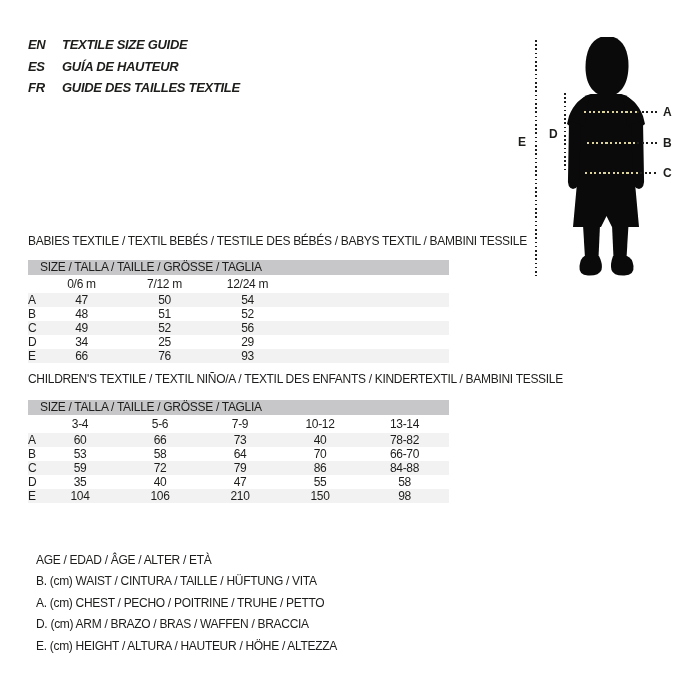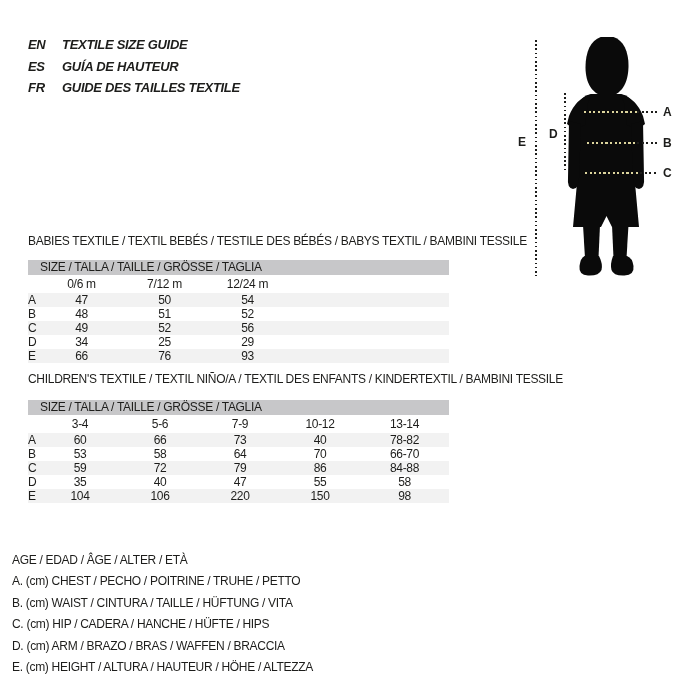--- a/index.html
+++ b/index.html
@@ -34,21 +34,21 @@
   .table-block.children .size-bar{margin-top:14px;}
   .size-bar{height:14.5px;line-height:14.5px;background:#c7c7c9;padding-left:12px;}
   .trow{height:14px;line-height:14px;}
   .trow.thead{height:18px;line-height:18px;}
   .trow.stripe{background:#f2f2f2;}
   .babies-grid{display:grid;grid-template-columns:12px 83px 83px 83px 1fr;}
   .children-grid{display:grid;grid-template-columns:12px 80px 80px 80px 80px 1fr;}
   .cell{text-align:center;white-space:nowrap;}
   .cell.lbl{text-align:left;}
   
-  .legend{position:absolute;left:12px;top:550px;font-size:12px;}
+  .legend{position:absolute;left:36px;top:550px;font-size:12px;}
   .legend-row{height:21.4px;line-height:21.4px;white-space:nowrap;}
 </style>
 </head>
 <body>
 
 <div class="lang-block">
   <div class="lang-row">
     <span class="lang-code">EN</span><span>TEXTILE SIZE GUIDE</span>
   </div>
   <div class="lang-row">
@@ -187,26 +187,25 @@
     <div class="cell">35</div>
     <div class="cell">40</div>
     <div class="cell">47</div>
     <div class="cell">55</div>
     <div class="cell">58</div>
   </div>
   <div class="trow stripe children-grid">
     <div class="cell lbl">E</div>
     <div class="cell">104</div>
     <div class="cell">106</div>
-    <div class="cell">220</div>
+    <div class="cell">210</div>
     <div class="cell">150</div>
     <div class="cell">98</div>
   </div>
 </div>
 
 <div class="legend">
   <div class="legend-row">AGE / EDAD / ÂGE / ALTER / ETÀ</div>
+  <div class="legend-row">B. (cm) WAIST / CINTURA / TAILLE / HÜFTUNG / VITA</div>
   <div class="legend-row">A. (cm) CHEST / PECHO / POITRINE / TRUHE / PETTO</div>
-  <div class="legend-row">B. (cm) WAIST / CINTURA / TAILLE / HÜFTUNG / VITA</div>
-  <div class="legend-row">C. (cm) HIP / CADERA / HANCHE / HÜFTE / HIPS</div>
   <div class="legend-row">D. (cm) ARM / BRAZO / BRAS / WAFFEN / BRACCIA</div>
   <div class="legend-row">E. (cm) HEIGHT / ALTURA / HAUTEUR / HÖHE / ALTEZZA</div>
 </div>
 
 </body></html>

